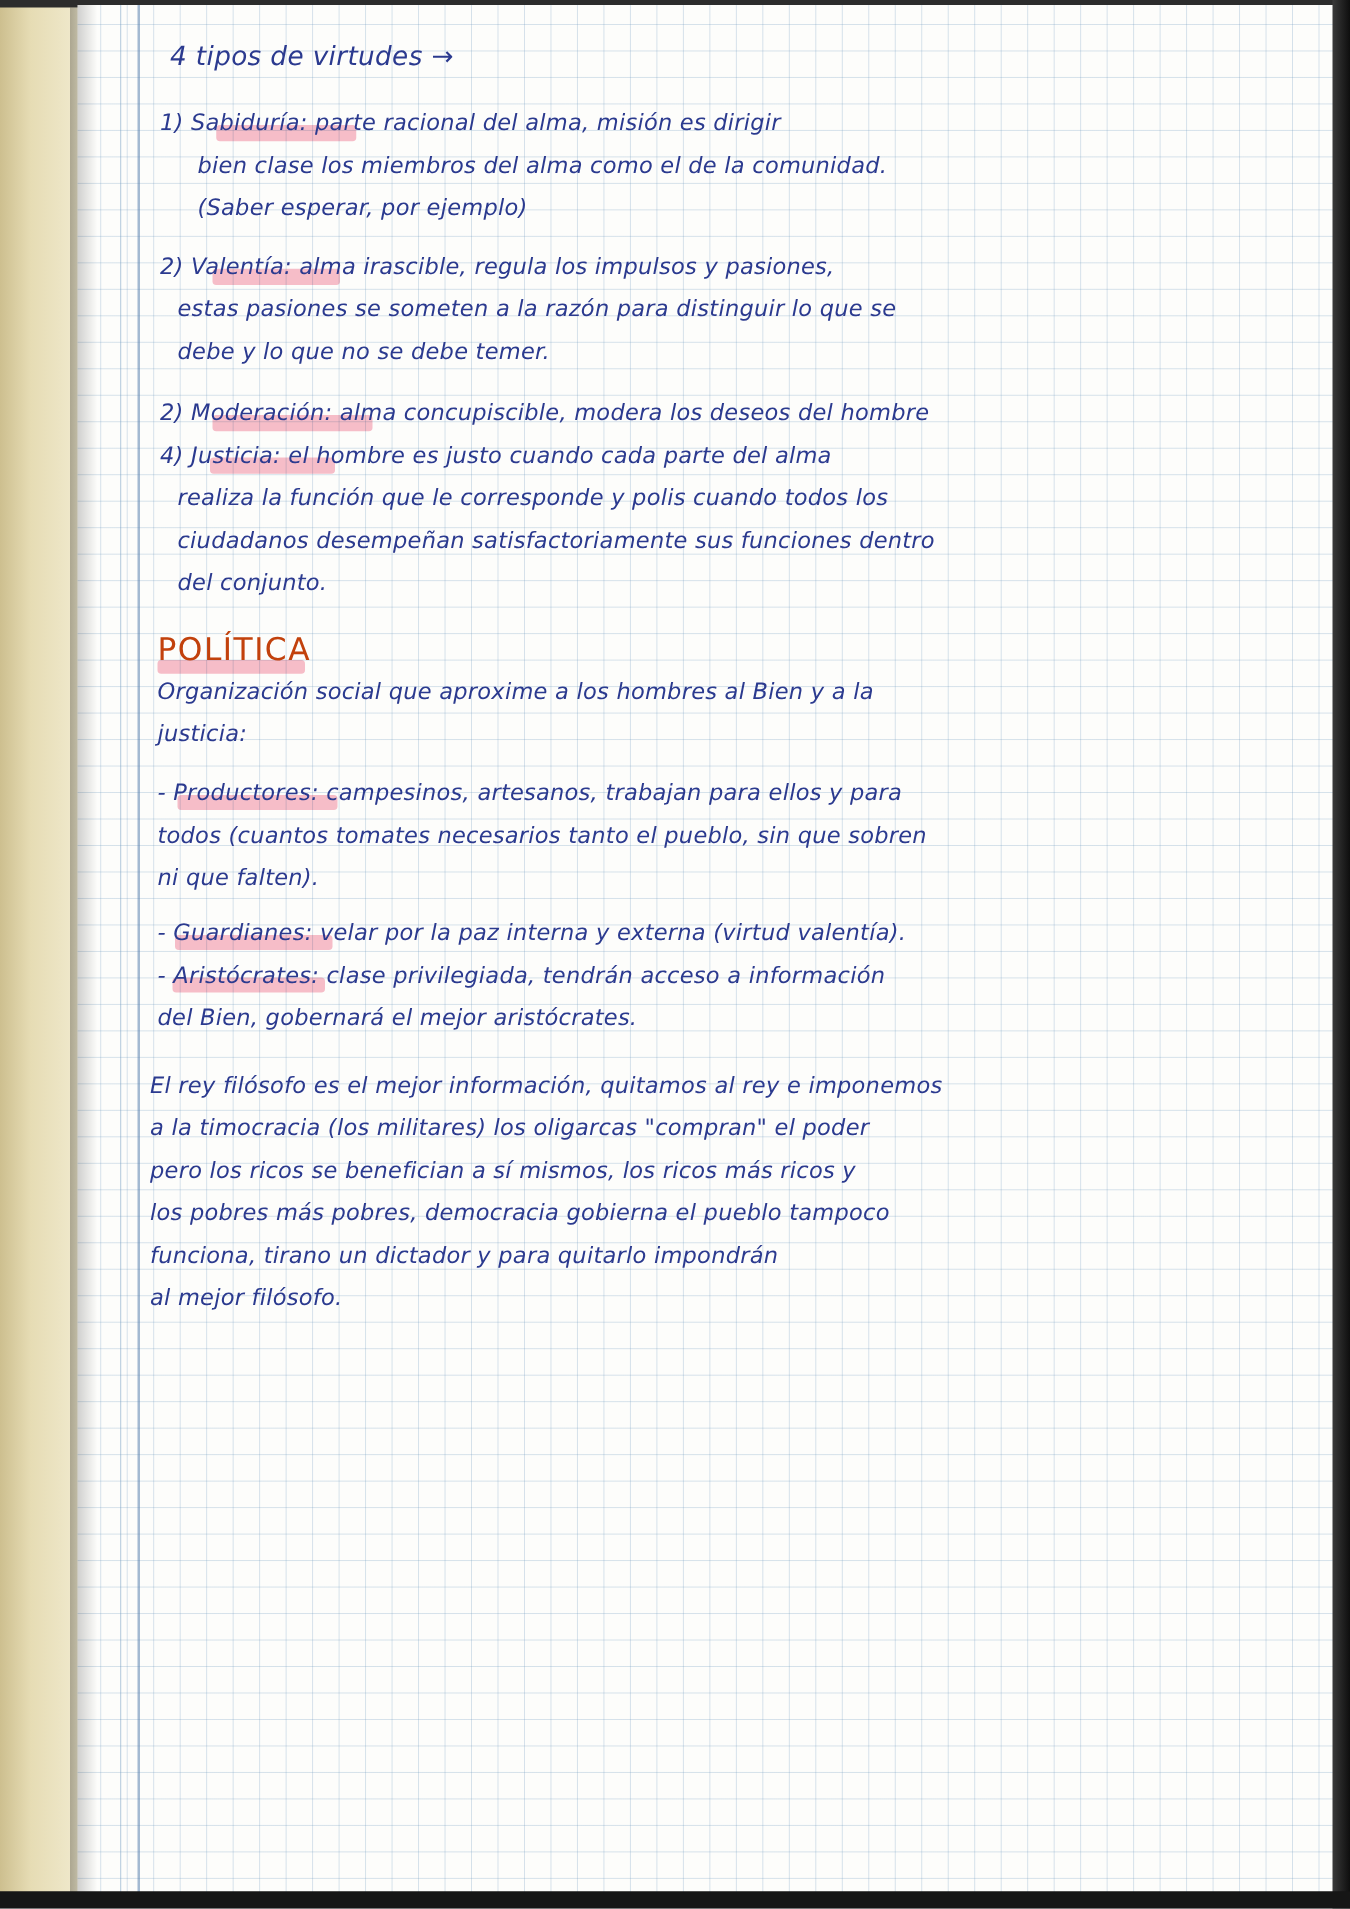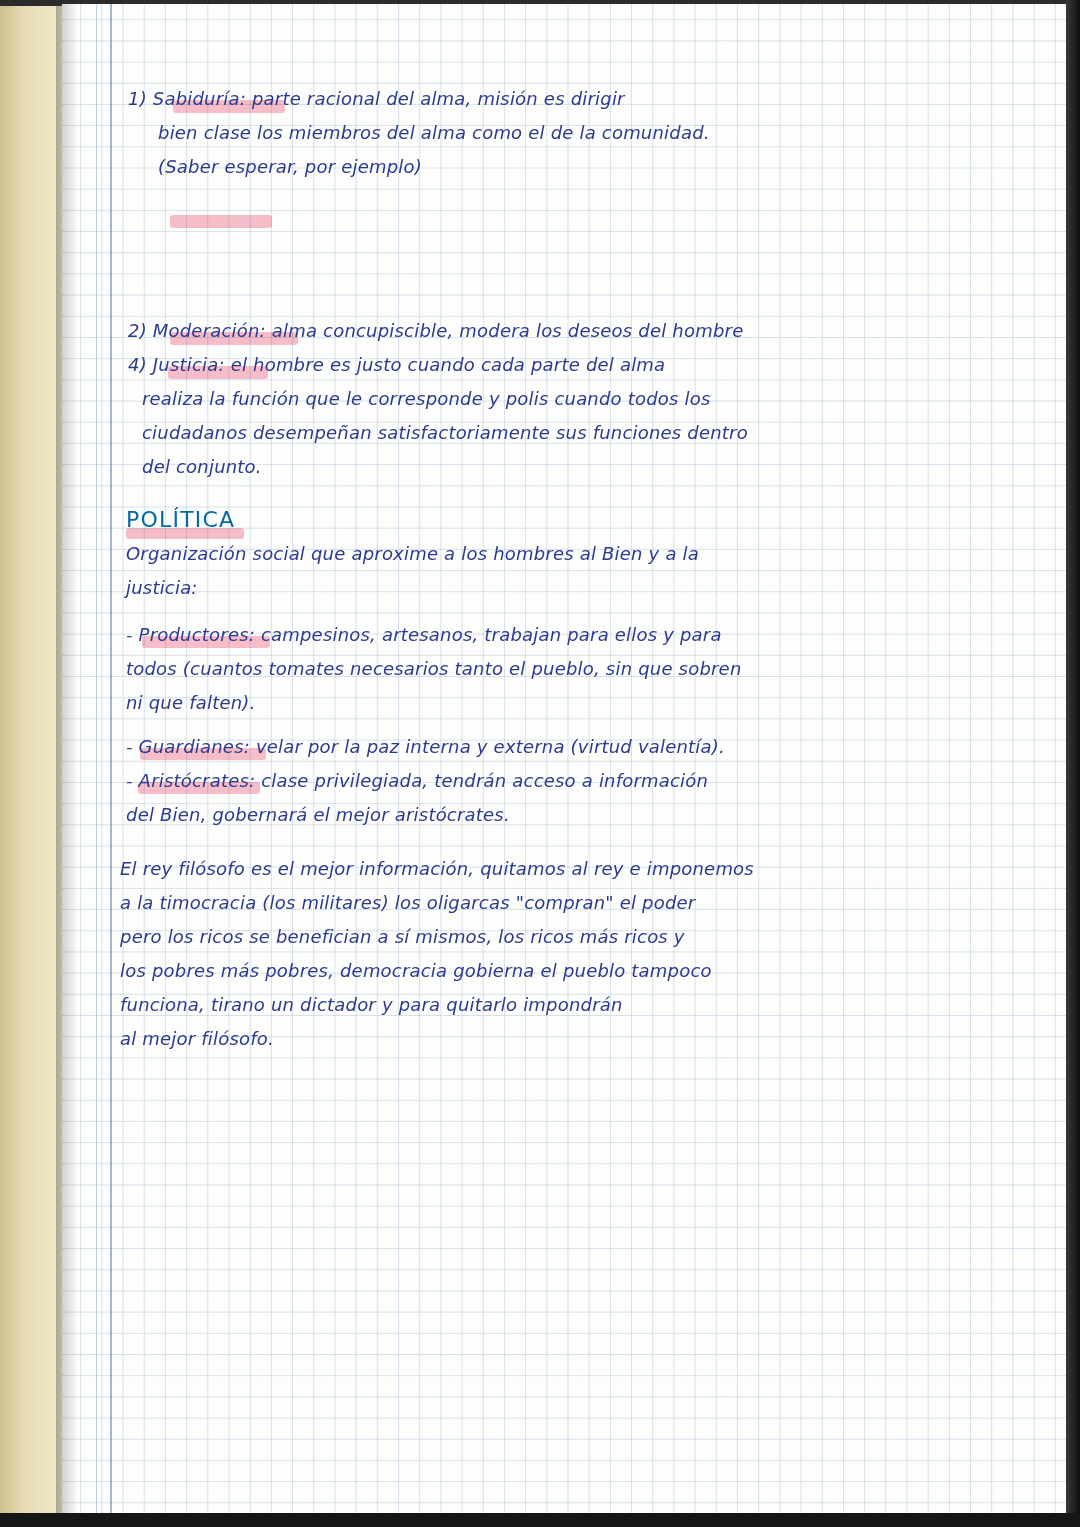--- a/index.html
+++ b/index.html
@@ -112,22 +112,22 @@
   .line {
     display: block;
     white-space: pre;
   }
   .indent-1 { padding-left: 30px; }
   .indent-2 { padding-left: 14px; }
 
   .heading-caps {
     position: absolute;
     left: 126px;
-    color: #0369a1;
-    font-size: 22px;
+    color: #c2410c;
+    font-size: 25px;
     line-height: 30px;
     font-style: normal;
     letter-spacing: 1.2px;
   }
 
   
   .hl {
     position: absolute;
     background: rgba(243,138,160,0.55);
     border-radius: 3px;
@@ -150,27 +150,33 @@
 
   <div class="hl" style="left:173px; top:100px; width:112px; height:13px;"></div>
   <div class="hl" style="left:170px; top:215px; width:102px; height:13px;"></div>
   <div class="hl" style="left:170px; top:332px; width:128px; height:13px;"></div>
   <div class="hl" style="left:168px; top:366px; width:100px; height:13px;"></div>
   <div class="hl" style="left:126px; top:528px; width:118px; height:11px;"></div>
   <div class="hl" style="left:142px; top:636px; width:128px; height:12px;"></div>
   <div class="hl" style="left:140px; top:748px; width:126px; height:12px;"></div>
   <div class="hl" style="left:138px; top:782px; width:122px; height:12px;"></div>
 
+  <div class="ink" style="top:28px; left:136px;">4 tipos de virtudes →</div>
 
   <div class="block" style="top:82px;">
     <span class="line">1) Sabiduría: parte racional del alma, misión es dirigir</span>
     <span class="line indent-1">bien clase los miembros del alma como el de la comunidad.</span>
     <span class="line indent-1">(Saber esperar, por ejemplo)</span>
   </div>
 
+  <div class="block" style="top:197px;">
+    <span class="line">2) Valentía: alma irascible, regula los impulsos y pasiones,</span>
+    <span class="line indent-2">estas pasiones se someten a la razón para distinguir lo que se</span>
+    <span class="line indent-2">debe y lo que no se debe temer.</span>
+  </div>
 
   <div class="block" style="top:314px;">
     <span class="line">2) Moderación: alma concupiscible, modera los deseos del hombre</span>
   </div>
 
   <div class="block" style="top:348px;">
     <span class="line">4) Justicia: el hombre es justo cuando cada parte del alma</span>
     <span class="line indent-2">realiza la función que le corresponde y polis cuando todos los</span>
     <span class="line indent-2">ciudadanos desempeñan satisfactoriamente sus funciones dentro</span>
     <span class="line indent-2">del conjunto.</span>

